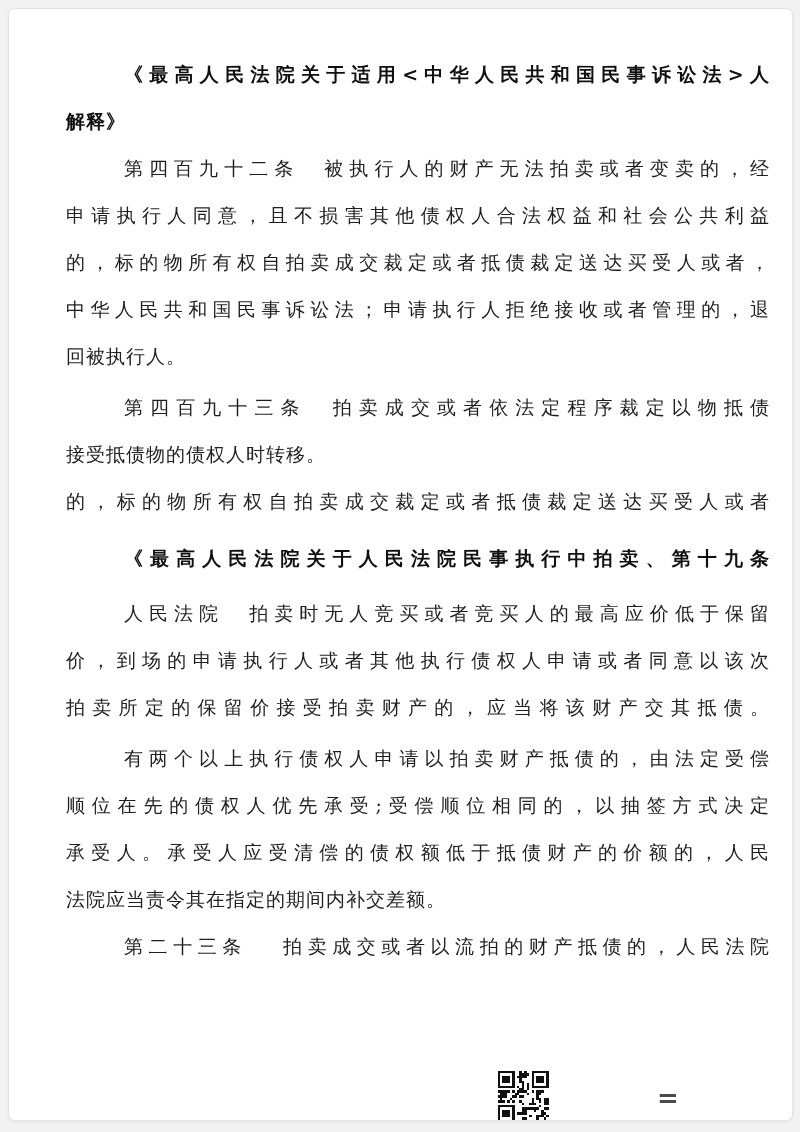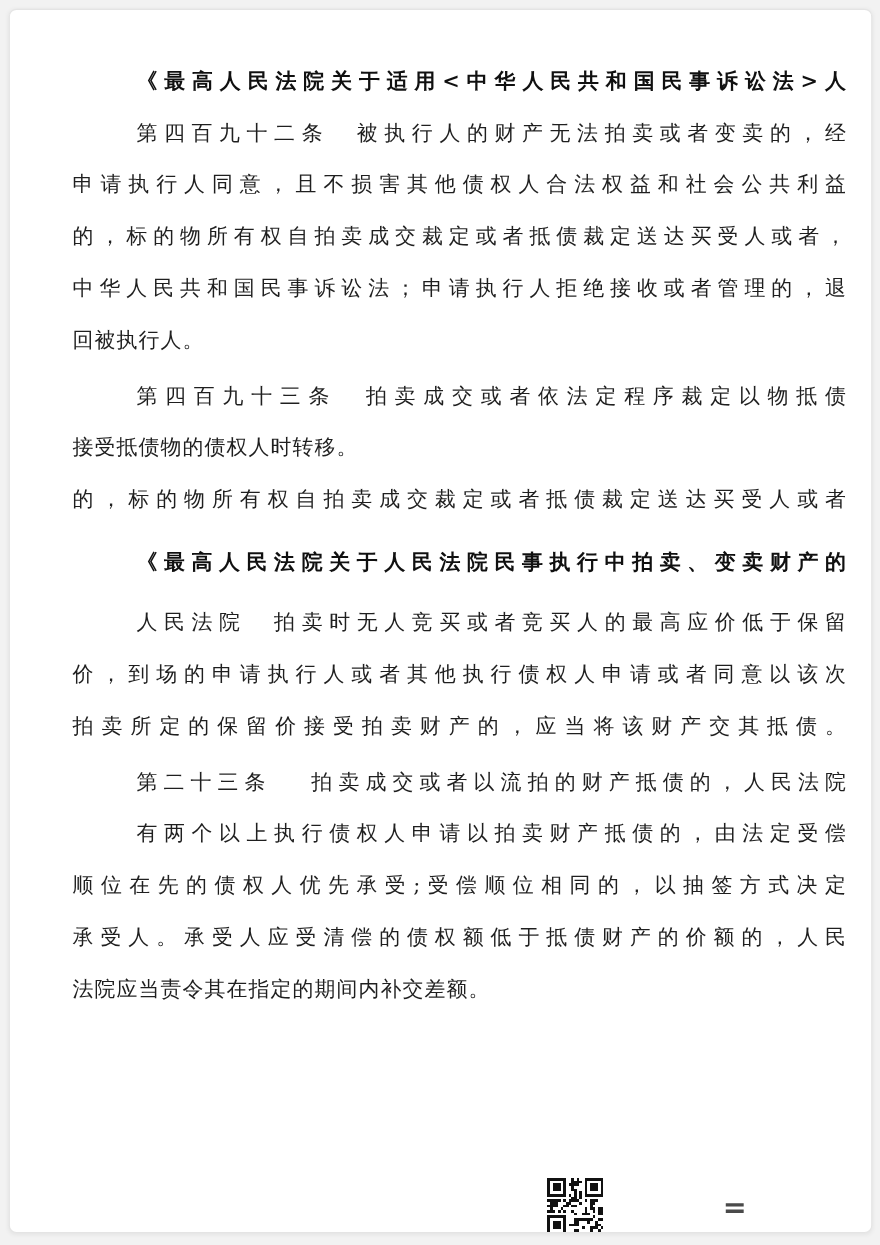--- a/index.html
+++ b/index.html
@@ -68,49 +68,50 @@
     font-family: "DejaVu Sans", sans-serif;
   }
 </style>
 </head>
 <body>
 
 <div class="paper">
   <div class="doc-body">
       <div class="block heading">
         <div class="line indent justify">《最高人民法院关于适用&lt;中华人民共和国民事诉讼法&gt;人</div>
+        <div class="line">解释》</div>
       </div>
       <div class="block paragraph">
         <div class="line indent justify">第四百九十二条　被执行人的财产无法拍卖或者变卖的，经</div>
         <div class="line justify">申请执行人同意，且不损害其他债权人合法权益和社会公共利益</div>
         <div class="line justify">的，标的物所有权自拍卖成交裁定或者抵债裁定送达买受人或者，</div>
         <div class="line justify">中华人民共和国民事诉讼法；申请执行人拒绝接收或者管理的，退</div>
         <div class="line">回被执行人。</div>
       </div>
       <div class="block paragraph">
         <div class="line indent justify">第四百九十三条　拍卖成交或者依法定程序裁定以物抵债</div>
         <div class="line">接受抵债物的债权人时转移。</div>
         <div class="line justify">的，标的物所有权自拍卖成交裁定或者抵债裁定送达买受人或者</div>
       </div>
       <div class="block heading">
-        <div class="line indent justify">《最高人民法院关于人民法院民事执行中拍卖、变卖财产的</div>
+        <div class="line indent justify">《最高人民法院关于人民法院民事执行中拍卖、第十九条</div>
       </div>
       <div class="block paragraph">
         <div class="line indent justify">人民法院　拍卖时无人竞买或者竞买人的最高应价低于保留</div>
         <div class="line justify">价，到场的申请执行人或者其他执行债权人申请或者同意以该次</div>
         <div class="line justify">拍卖所定的保留价接受拍卖财产的，应当将该财产交其抵债。</div>
-      </div>
-      <div class="block paragraph">
-        <div class="line indent justify">第二十三条　 拍卖成交或者以流拍的财产抵债的，人民法院</div>
       </div>
       <div class="block paragraph">
         <div class="line indent justify">有两个以上执行债权人申请以拍卖财产抵债的，由法定受偿</div>
         <div class="line justify">顺位在先的债权人优先承受;受偿顺位相同的，以抽签方式决定</div>
         <div class="line justify">承受人。承受人应受清偿的债权额低于抵债财产的价额的，人民</div>
         <div class="line">法院应当责令其在指定的期间内补交差额。</div>
+      </div>
+      <div class="block paragraph">
+        <div class="line indent justify">第二十三条　 拍卖成交或者以流拍的财产抵债的，人民法院</div>
       </div>
     </div>
 
   <div class="qr">
     <svg id="qr-svg" xmlns="http://www.w3.org/2000/svg" viewBox="0 0 21 21" shape-rendering="crispEdges">
         <rect x="0" y="0" width="1" height="1" fill="#111"></rect>
         <rect x="1" y="0" width="1" height="1" fill="#111"></rect>
         <rect x="2" y="0" width="1" height="1" fill="#111"></rect>
         <rect x="3" y="0" width="1" height="1" fill="#111"></rect>
         <rect x="4" y="0" width="1" height="1" fill="#111"></rect>

